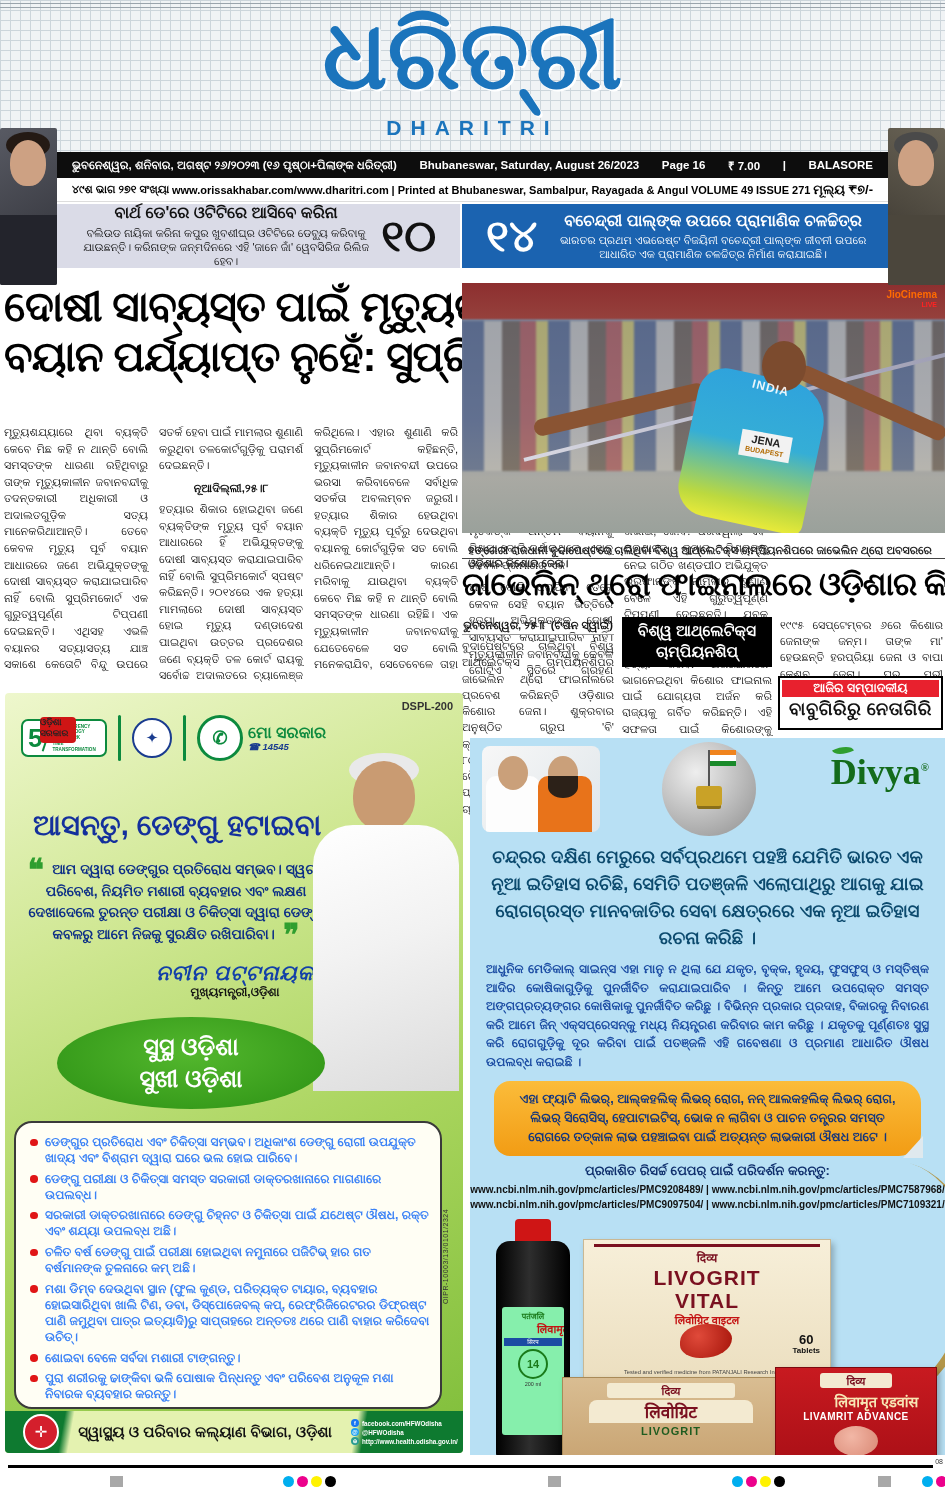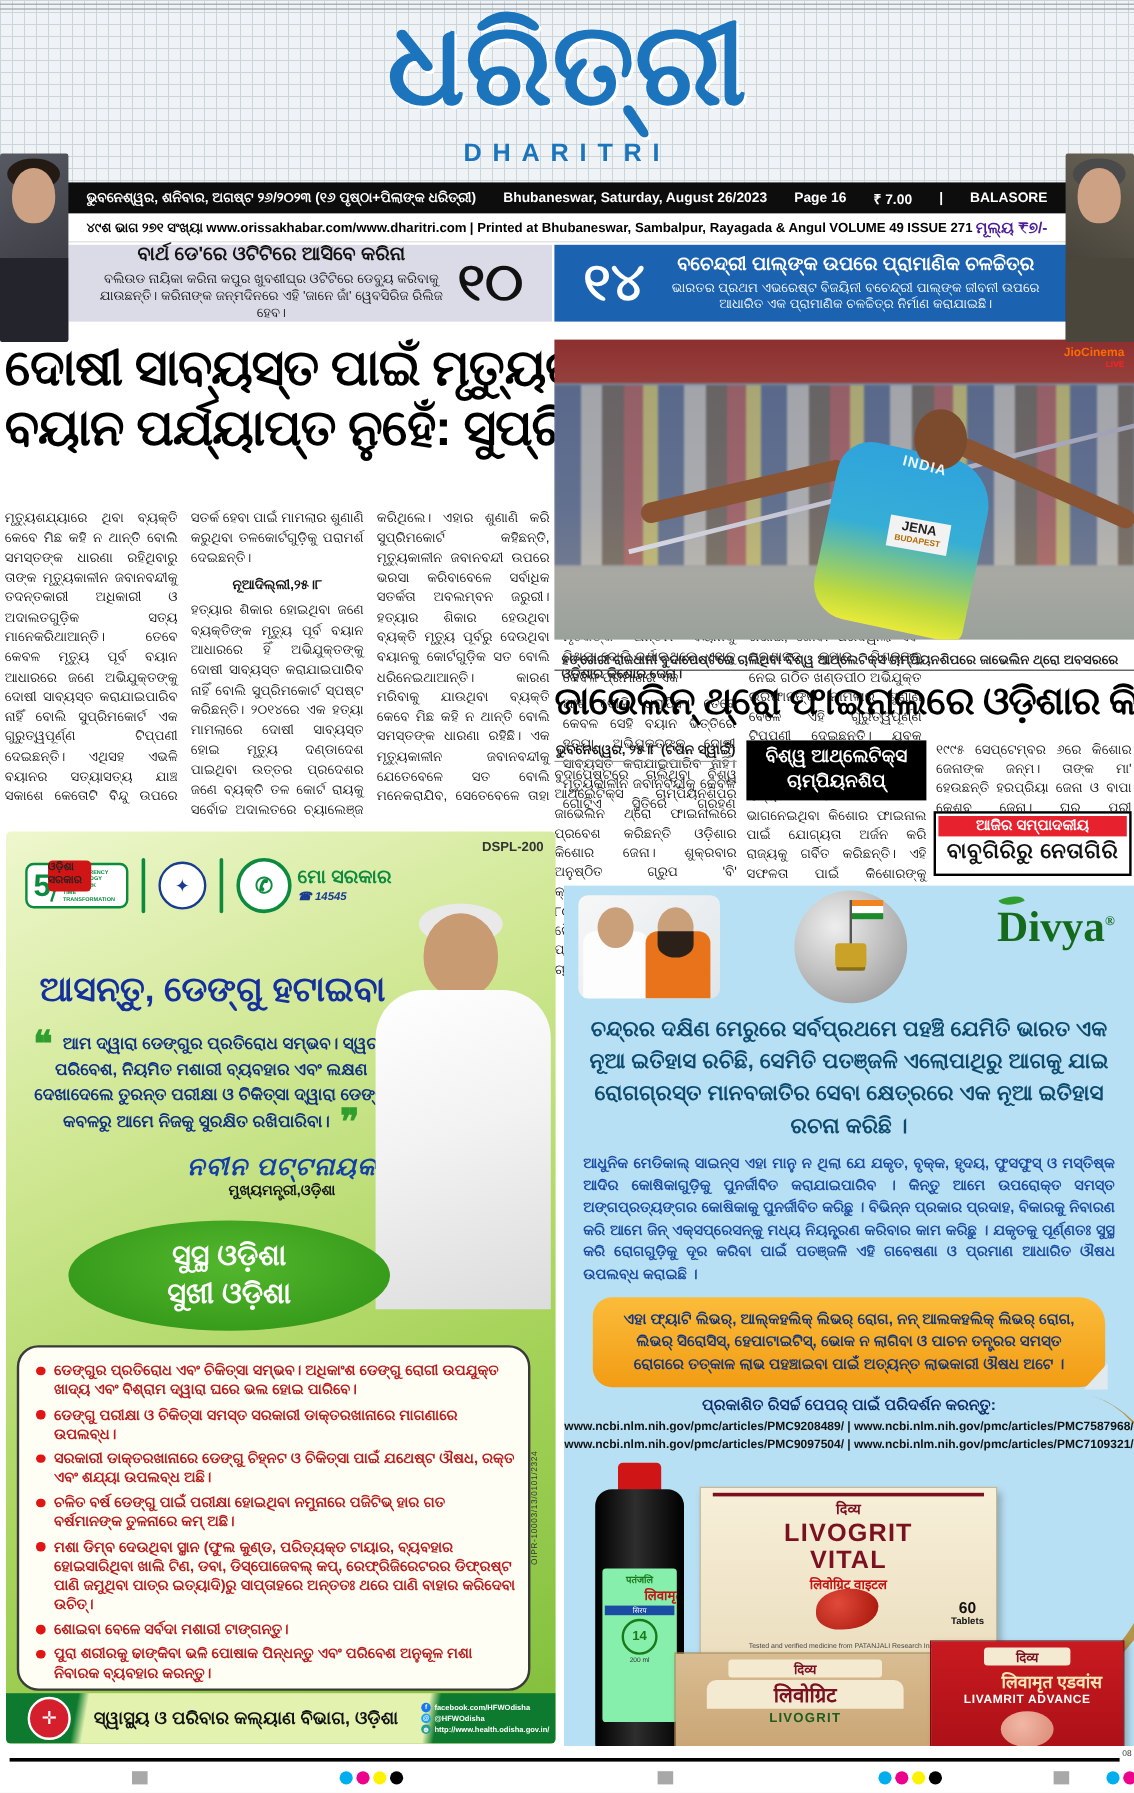--- a/index.html
+++ b/index.html
@@ -13,21 +13,21 @@
   .logo-odia{position:absolute;top:2px;left:0;right:0;text-align:center;font-size:96px;line-height:1.1;
     color:#1b74bc;font-weight:bold;text-shadow:2px 2px 0 #ffffff;}
   .logo-latin{position:absolute;top:116px;left:0;right:0;text-align:center;color:#1b74bc;font-weight:bold;
     font-size:21px;letter-spacing:9px;}
   .bar1{position:absolute;top:152px;left:0;width:945px;height:26px;background:#0d0d0d;color:#fff;
     display:flex;align-items:center;justify-content:space-between;padding:0 72px;box-sizing:border-box;
     font-size:11.5px;font-weight:bold;white-space:nowrap;}
   .bar2{position:absolute;top:178px;left:0;width:945px;height:24px;background:#fff;color:#000;
     display:flex;align-items:center;justify-content:space-between;padding:0 72px;box-sizing:border-box;
     font-size:11px;font-weight:bold;white-space:nowrap;border-bottom:1px solid #ddd;}
-  .bar2 .price-red{color:#4c1d95;font-size:13px;}
+  .bar2 .price-red{color:#000000;font-size:13px;}
   .mh-photo{position:absolute;top:128px;width:57px;height:157px;z-index:6;border-radius:2px;overflow:hidden;}
   .mh-photo .face{position:absolute;top:12px;left:10px;width:36px;height:46px;border-radius:50% 50% 45% 45%;background:#cda183;}
   .mh-photo .hair{position:absolute;top:4px;left:6px;width:44px;height:26px;border-radius:50%;background:#241a14;}
   .mh-photo .body{position:absolute;bottom:0;left:0;width:57px;height:70px;background:#23242c;}
   .mh-left{left:0;background:linear-gradient(150deg,#585a63,#2e2f36);}
   .mh-right{left:888px;background:linear-gradient(210deg,#6a6456,#35312b);}
   
   .teaser{position:absolute;top:204px;height:64px;box-sizing:border-box;display:flex;align-items:center;gap:10px;padding:5px 24px;}
   .teaser-left{left:57px;width:403px;background:#dadbe7;color:#111;}
   .teaser-right{left:462px;width:483px;background:#1b63b0;color:#fff;padding-right:66px;}
@@ -106,21 +106,21 @@
   .cm-photo .head{position:absolute;top:10px;left:48px;width:62px;height:70px;border-radius:50% 50% 46% 46%;background:#c99b72;}
   .cm-photo .hairw{position:absolute;top:2px;left:44px;width:70px;height:34px;border-radius:50%;background:#e9e9e9;}
   .cm-photo .bodyw{position:absolute;top:74px;left:8px;width:146px;height:266px;border-radius:40px 40px 0 0;
     background:linear-gradient(160deg,#ffffff 0%,#f2f2f2 45%,#dcdcdc 100%);}
   .oval{position:absolute;top:324px;left:52px;width:268px;height:92px;border-radius:50%;
     background:radial-gradient(ellipse at 50% 40%,#53b72d,#2c9114);display:flex;flex-direction:column;
     align-items:center;justify-content:center;color:#fff;font-weight:bold;font-size:24px;line-height:1.35;}
   .bullet-box{position:absolute;top:428px;left:9px;width:428px;height:288px;background:#fffef4;
     border:2px solid #3a3a3a;border-radius:18px;box-sizing:border-box;padding:11px 10px 6px 14px;}
   .bullet-box ul{list-style:none;margin:0;padding:0;}
-  .bullet-box li{position:relative;padding-left:15px;margin-bottom:4.5px;font-size:12.2px;font-weight:bold;line-height:1.32;color:#b91c1c;}
+  .bullet-box li{position:relative;padding-left:15px;margin-bottom:4.5px;font-size:12.2px;font-weight:bold;line-height:1.32;color:#3b82f6;}
   .bullet-box li::before{content:"";position:absolute;left:0;top:4.5px;width:7.5px;height:7.5px;border-radius:50%;background:#e01616;}
   .green-footer{position:absolute;bottom:0;left:0;width:100%;height:42px;
     background:linear-gradient(100deg,#0e7a30 0%,#0e7a30 13%,#e4f2b0 15%,#e4f2b0 76%,#0e7a30 78%);
     display:flex;align-items:center;}
   .nhm{width:32px;height:32px;border-radius:50%;background:#d41f2c;border:2px solid #fff;color:#fff;
     display:flex;align-items:center;justify-content:center;font-size:15px;margin-left:18px;}
   .dept{flex:1;text-align:center;font-weight:bold;font-size:15px;color:#111;}
   .social{width:108px;display:flex;flex-direction:column;gap:1px;margin-right:4px;}
   .social .row{display:flex;align-items:center;gap:3px;color:#fff;font-size:6.3px;font-weight:bold;white-space:nowrap;}
   .sic{width:8px;height:8px;border-radius:50%;display:inline-flex;align-items:center;justify-content:center;
@@ -174,21 +174,21 @@
   .box-vital .nm{color:#7a1020;font-weight:bold;font-size:21px;line-height:1.1;letter-spacing:1px;}
   .box-vital .hi{color:#c41212;font-weight:bold;font-size:11px;}
   .liver{width:52px;height:34px;background:radial-gradient(circle at 35% 35%,#e04a3a,#a31208);border-radius:55% 45% 60% 40%;
     position:absolute;left:96px;top:84px;}
   .count{position:absolute;right:10px;bottom:22px;font-weight:bold;color:#111;font-size:13px;line-height:1.1;}
   .count small{display:block;font-size:8px;}
   .tested{position:absolute;left:0;right:0;bottom:3px;font-size:5.8px;color:#444;}
   .box-livogrit{left:92px;top:160px;width:218px;height:92px;background:linear-gradient(#d9bd92,#c7a270);
     border:1px solid #a98a58;box-shadow:3px 3px 6px rgba(0,0,0,.25);}
   .box-livogrit .brandband{background:#f3ead1;margin:5px 44px 2px;border-radius:3px;color:#7a1020;font-weight:bold;font-size:11px;}
-  .box-livogrit .nm{background:#f3ead1;margin:2px 26px;border-radius:8px 8px 0 0;color:#7a1020;font-weight:bold;font-size:17px;font-family:Liberation Mono, monospace;}
+  .box-livogrit .nm{background:#f3ead1;margin:2px 26px;border-radius:8px 8px 0 0;color:#7a1020;font-weight:bold;font-size:17px;}
   .box-livogrit .en{color:#1f5c1f;font-weight:bold;font-size:11px;letter-spacing:1px;}
   .box-advance{left:305px;top:150px;width:162px;height:102px;background:linear-gradient(#c81a20,#a90f16);
     border:1px solid #7d090e;box-shadow:3px 3px 6px rgba(0,0,0,.25);}
   .box-advance .brandband{background:#f3ead1;margin:5px 44px 3px;border-radius:3px;color:#7a1020;font-weight:bold;font-size:11px;}
   .box-advance .hi{color:#f7e7b5;font-weight:bold;font-size:14.5px;padding-left:41px;}
   .box-advance .en{color:#fff;font-weight:bold;font-size:10px;letter-spacing:.5px;}
   .box-advance .liver2{margin:4px auto 0;width:44px;height:30px;border-radius:50%;
     background:radial-gradient(circle at 40% 35%,#f2b7a6,#d98874);}
   .swoosh{position:absolute;right:-30px;top:-60px;width:200px;height:260px;border:0;
     border-right:9px solid rgba(176,124,16,.75);border-radius:50%;transform:rotate(18deg);}

